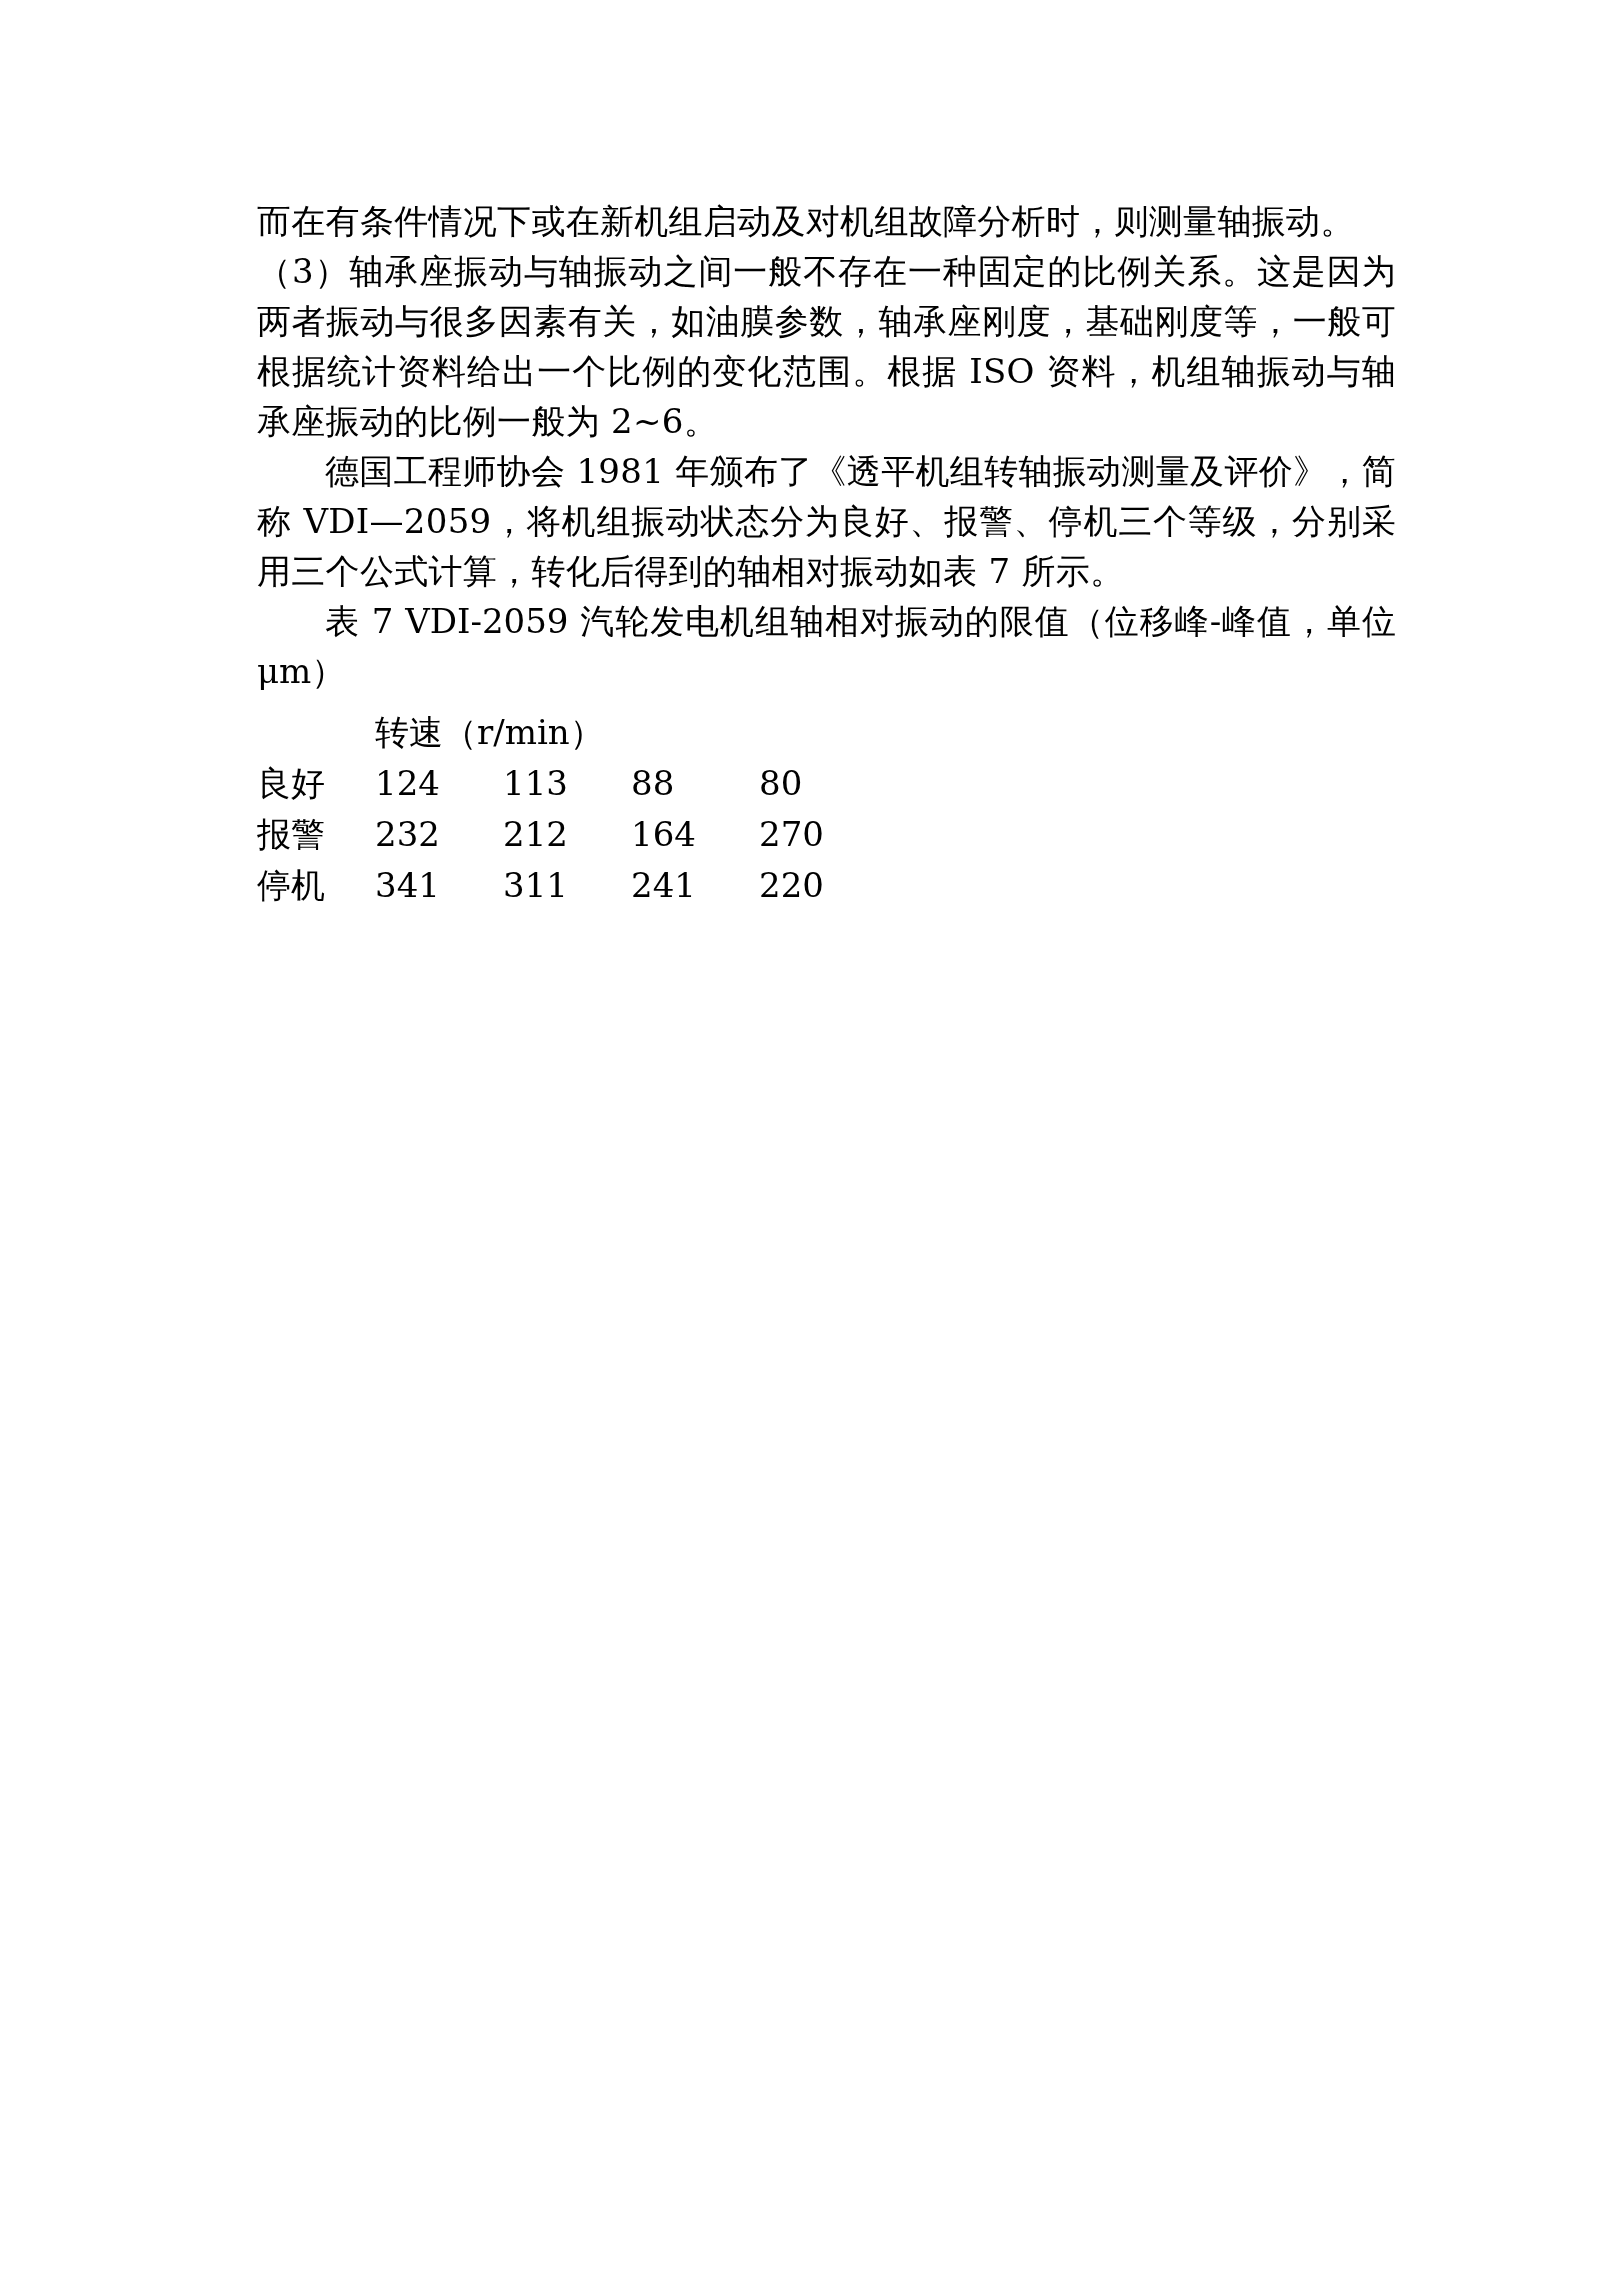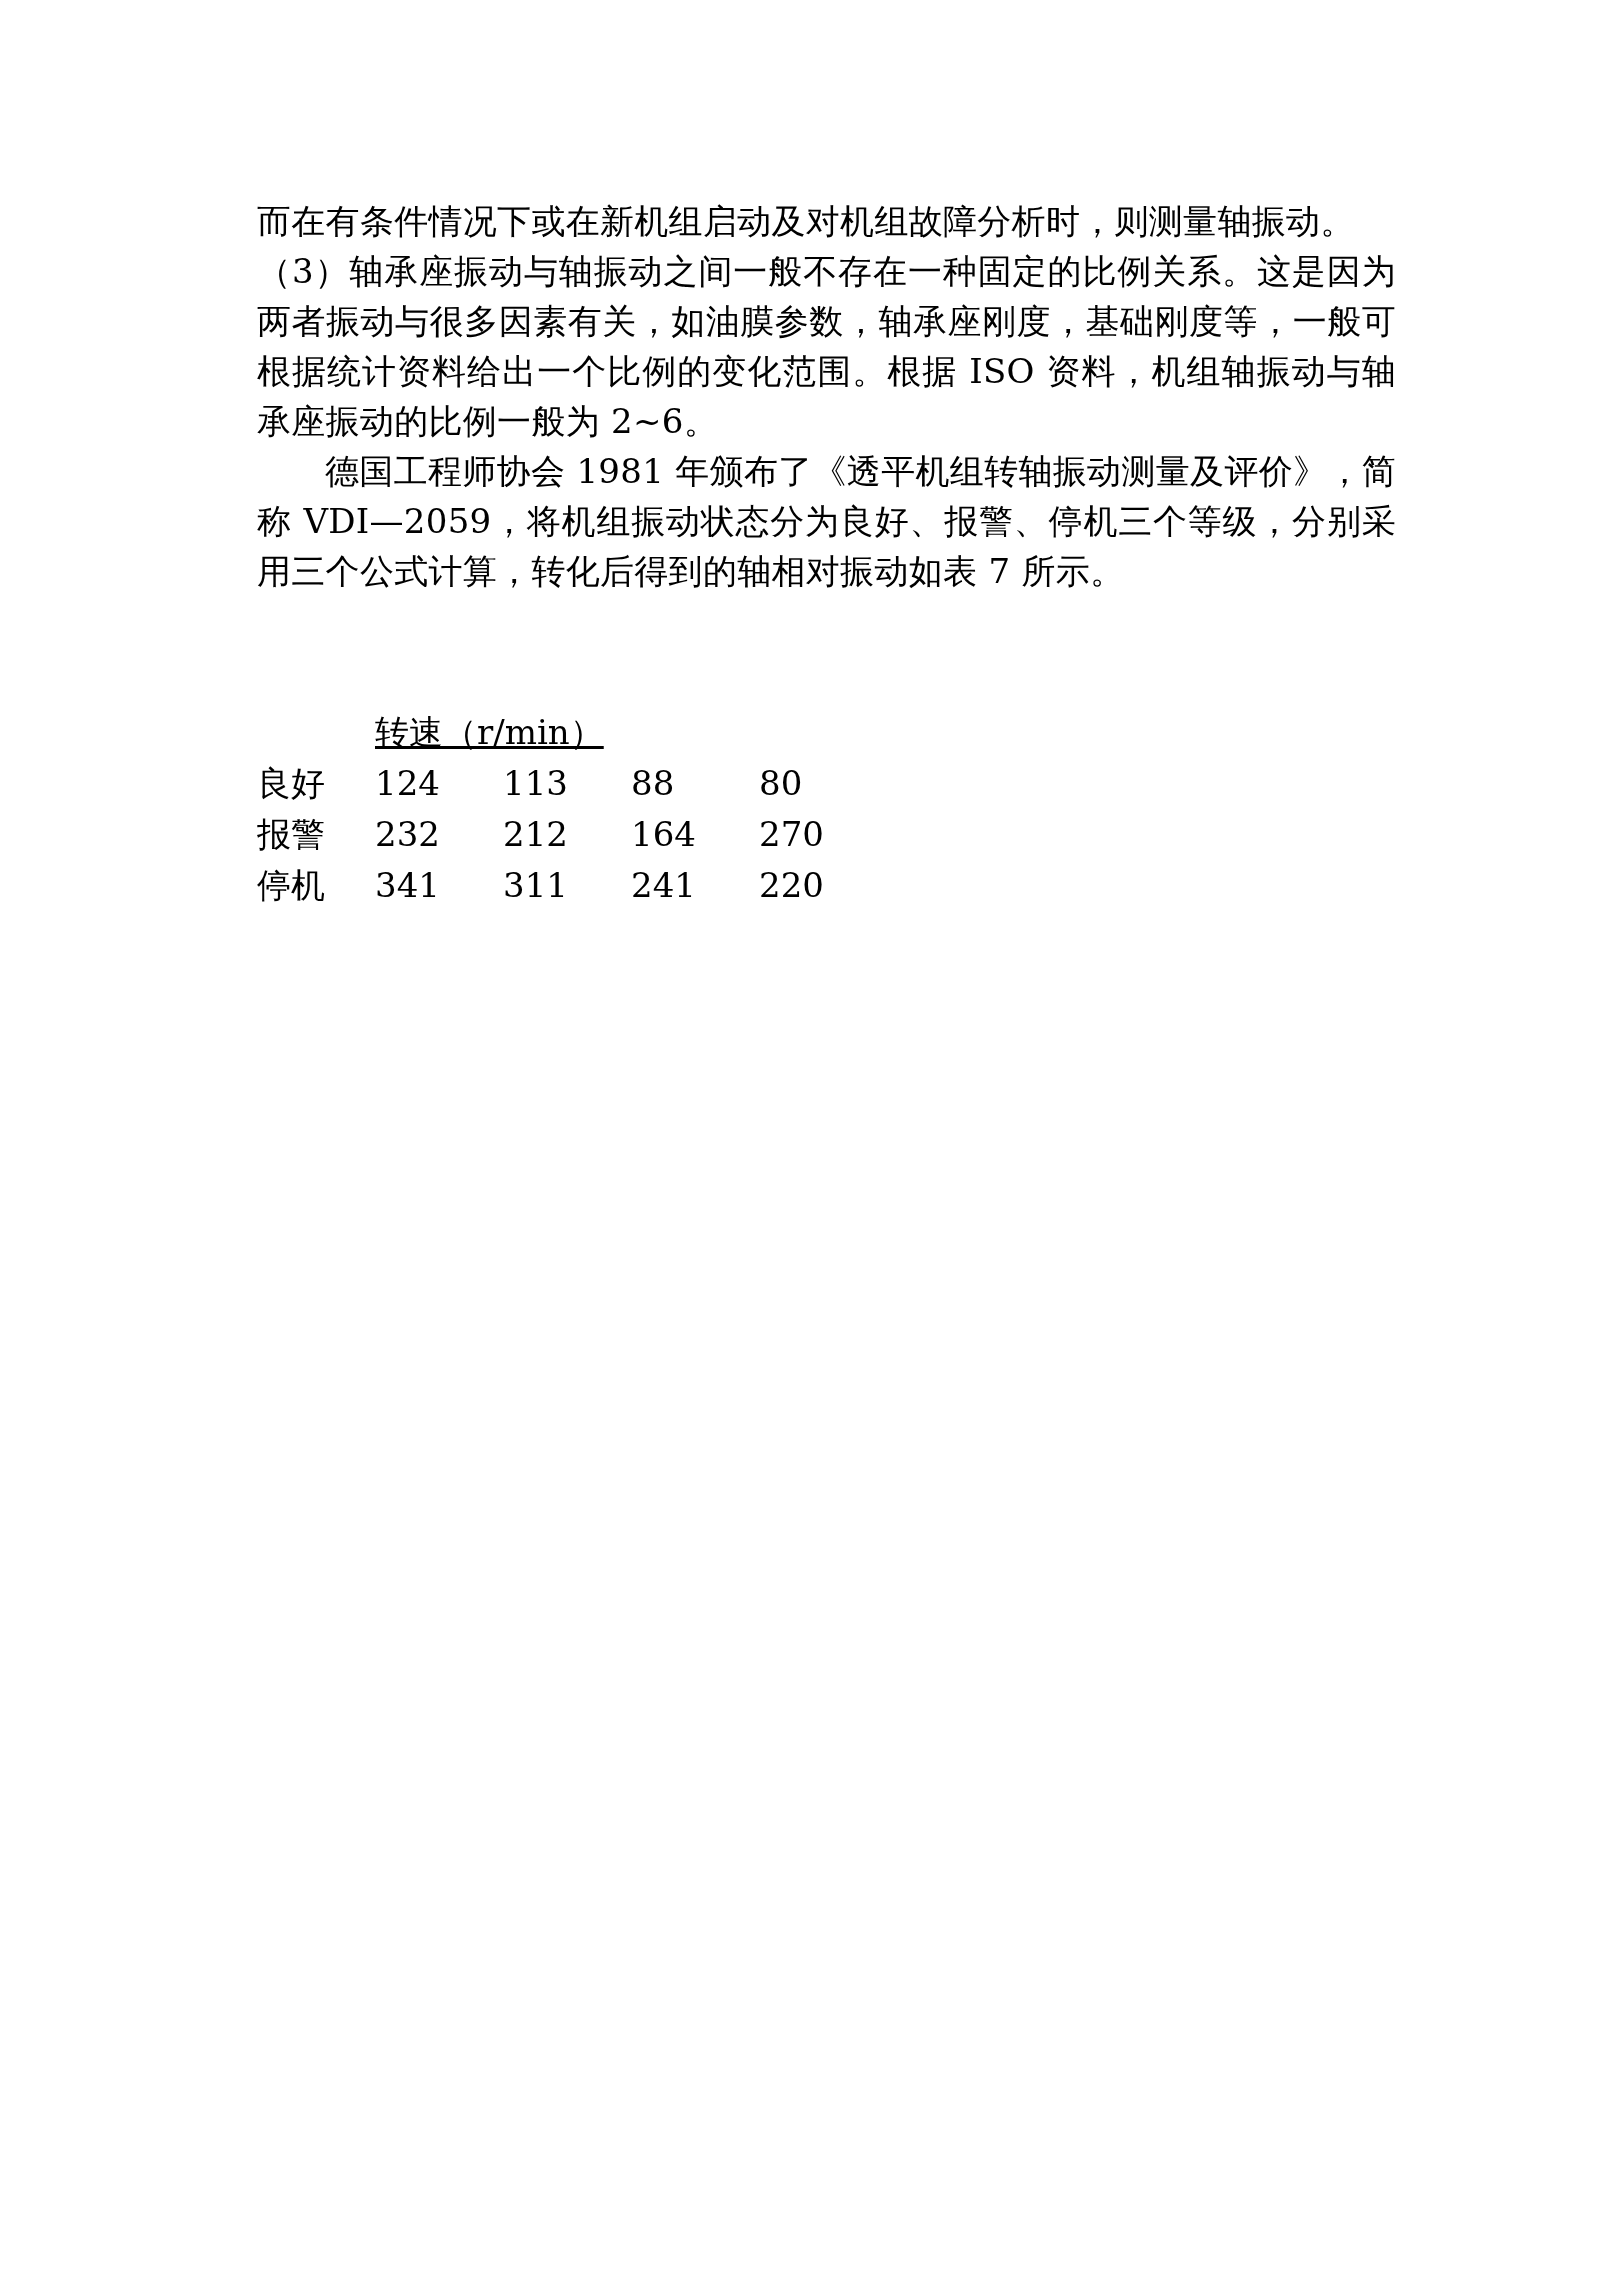--- a/index.html
+++ b/index.html
@@ -85,21 +85,20 @@
     font-weight: 400;
     text-align: left;
     vertical-align: baseline;
     height: 51px;
   }
   .col-label { width: 118px; margin-top: 40px; }
   .col-v     { width: 128px; }
 
   .rpm-head {
     padding-left: 0;
-    text-decoration: underline;
   }
 
   .hdr-row td { padding-bottom: 3.9px; }
 
   .rowlabel { white-space: nowrap; }
 
   .num { font-family: "DejaVu Serif", "Liberation Serif", serif; }
 
   
 </style>
@@ -109,20 +108,21 @@
 <div class="page">
 
   <div class="content">
 
     <p class="para cont-line">而在有条件情况下或在新机组启动及对机组故障分析时，则测量轴振动。</p>
 
     <p class="para">（3）轴承座振动与轴振动之间一般不存在一种固定的比例关系。这是因为两者振动与很多因素有关，如油膜参数，轴承座刚度，基础刚度等，一般可根据统计资料给出一个比例的变化范围。根据 ISO 资料，机组轴振动与轴承座振动的比例一般为 2~6。</p>
 
     <p class="para indent">德国工程师协会 1981 年颁布了《透平机组转轴振动测量及评价》，简称 VDI—2059，将机组振动状态分为良好、报警、停机三个等级，分别采用三个公式计算，转化后得到的轴相对振动如表 7 所示。</p>
 
+    <p class="caption">表 7 VDI-2059 汽轮发电机组轴相对振动的限值（位移峰-峰值，单位 μm）</p>
 
   </div>
 
   <div class="table-wrap">
     <table class="vib">
       <tbody>
         <tr class="hdr-row">
           <td class="col-label"></td>
           <td class="rpm-head" colspan="4">转速（r/min）</td>
         </tr>

